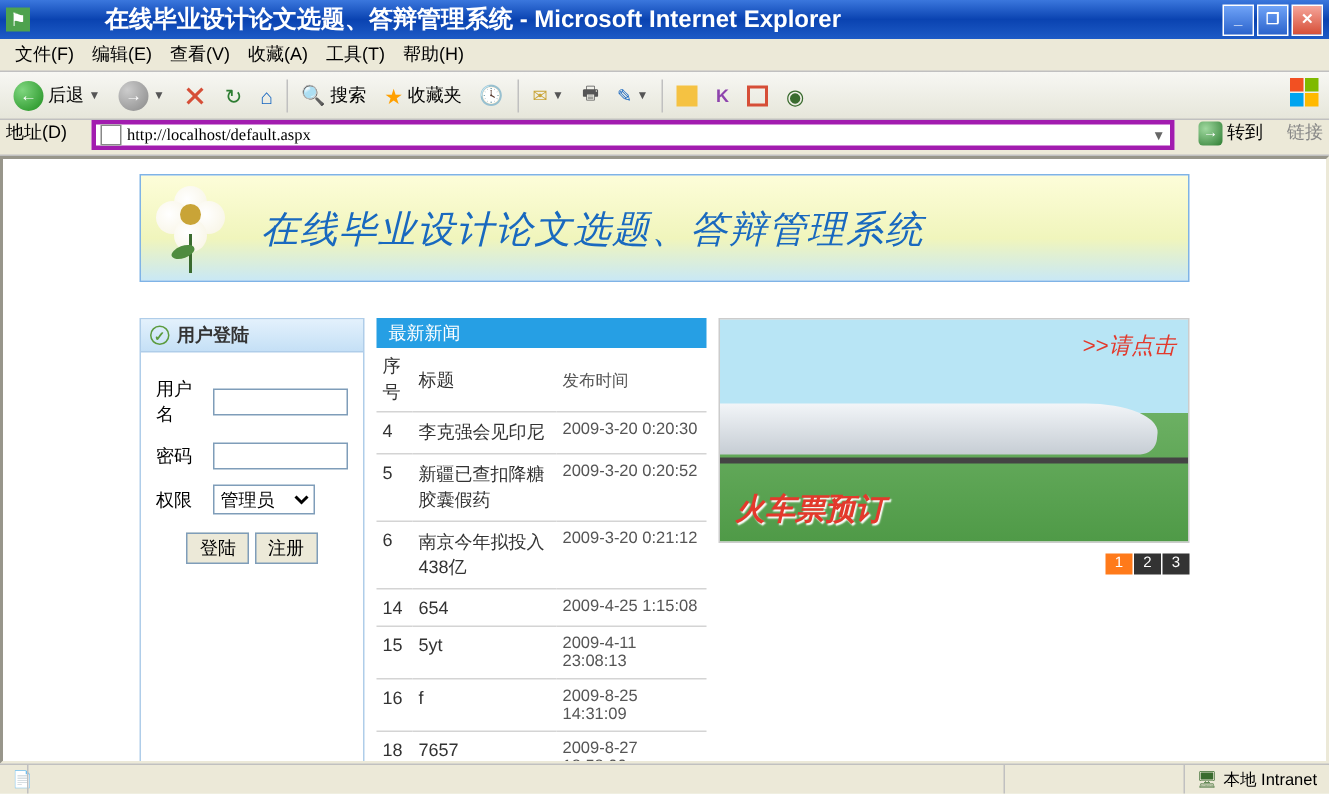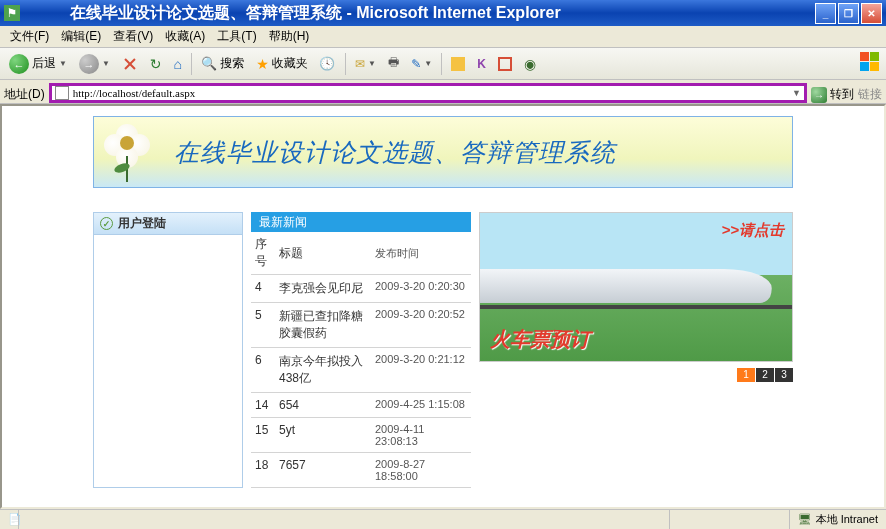--- a/index.html
+++ b/index.html
@@ -20,21 +20,21 @@
 .back-circ { background: radial-gradient(circle at 30% 30%, #7FD67F, #1E8E1E); }
 .fwd-circ { background: radial-gradient(circle at 30% 30%, #ccc, #888); }
 .icon-x { width: 16px; height: 16px; display: inline-block; position: relative; }
 .icon-x::before, .icon-x::after { content: ''; position: absolute; left: 7px; top: 1px; width: 2px; height: 14px; background: #D64E37; }
 .icon-x::before { transform: rotate(45deg); } .icon-x::after { transform: rotate(-45deg); }
 .icon-refresh { font-size: 14px; color: #2E7D32; }
 .icon-home { font-size: 14px; color: #1565C0; }
 .icon-search { font-size: 13px; color: #1565C0; }
 .icon-star { font-size: 14px; color: #FFA000; }
 .icon-folder { font-size: 13px; color: #F9A825; }
-.addrbar { height: 24px; background: #ECE9D8; display: flex; align-items: flex-end; padding: 0 4px; gap: 4px; border-bottom: 1px solid #c0c0c0; }
+.addrbar { height: 24px; background: #ECE9D8; display: flex; align-items: flex-start; padding: 0 4px; gap: 16px; border-bottom: 1px solid #c0c0c0; }
 .addr-input { flex: 1; height: 20px; border: 3px solid #a21caf; background: #fff; display: flex; align-items: center; padding: 0 3px; }
 .addr-input .page-ico { width: 14px; height: 14px; background: #fff; border: 1px solid #888; margin-right: 4px; }
 .addr-input .url { flex: 1; font-family: Tahoma; font-size: 11px; }
 .addr-input .dd { color: #666; font-size: 9px; }
 .go-btn { display: flex; align-items: center; gap: 3px; cursor: pointer; }
 .go-arrow { width: 16px; height: 16px; background: radial-gradient(circle at 30% 30%, #9FD89F, #2E7D32); border-radius: 3px; display: flex; align-items: center; justify-content: center; color: #fff; font-size: 10px; }
 .content-area { position: absolute; top: 104px; left: 0; right: 0; bottom: 20px; background: #fff; overflow: auto; border: 2px inset #ECE9D8; }
 .page-wrap { width: 700px; margin: 0 auto; padding-top: 10px; }
 .banner { border: 1px solid #7FB3E6; height: 72px; background: linear-gradient(to bottom, #FDFDD9 0%, #F0F5BC 60%, #C9E8F5 100%); display: flex; align-items: center; padding-left: 10px; position: relative; }
 .flower { width: 56px; height: 60px; position: relative; }
@@ -57,21 +57,21 @@
 .login-btns button { font-size: 12px; padding: 1px 8px; border: 1px solid #7F9DB9; background: #ECE9D8; cursor: pointer; }
 .news-box { width: 220px; }
 .news-header { height: 20px; background: #269FE4; color: #fff; padding-left: 8px; display: flex; align-items: center; font-size: 12px; }
 .news-table { width: 100%; border-collapse: collapse; }
 .news-table th { text-align: left; padding: 4px 4px; border-bottom: 1px solid #D4D4D4; font-weight: normal; font-size: 12px; color: #333; }
 .news-table td { padding: 5px 4px; border-bottom: 1px solid #D4D4D4; font-size: 12px; color: #333; vertical-align: top; }
 .news-table td:first-child { width: 24px; }
 .news-table td:last-child, .news-table th:last-child { width: 100px; font-size: 11px; color: #555; margin-top: 44px; }
 .promo-box { flex: 1; position: relative; }
 .promo-img { width: 100%; height: 150px; background: linear-gradient(to bottom, #B8E5F5 0%, #B8E5F5 42%, #6CB063 42%, #4F9A47 100%); position: relative; overflow: hidden; border: 1px solid #ccc; }
-.click-hint { position: absolute; top: 8px; right: 8px; color: #E3392C; font-weight: bold; font-size: 15px; font-style: italic; }
+.click-hint { position: absolute; top: 8px; right: 8px; color: #E3392C; font-weight: normal; font-size: 15px; font-style: italic; }
 .train { position: absolute; top: 56px; left: -10px; right: 20px; height: 34px; background: linear-gradient(to bottom, #F2F5F8, #C6CDD4); border-radius: 5px 50px 10px 5px / 5px 20px 10px 5px; transform: skewX(-6deg); }
 .rail { position: absolute; top: 92px; left: 0; right: 0; height: 4px; background: #444; }
 .promo-caption { position: absolute; bottom: 8px; left: 10px; color: #E3392C; font-weight: bold; font-size: 20px; font-style: italic; text-shadow: 1px 1px 1px #fff; }
 .pager { margin-top: 5px; text-align: right; }
 .pager span { display: inline-block; width: 18px; height: 14px; line-height: 14px; text-align: center; font-size: 10px; color: #fff; margin-left: 1px; cursor: pointer; }
 .pager .active { background: #FF7A1A; } .pager .inactive { background: #333; }
 .statusbar { position: absolute; bottom: 0; left: 0; right: 0; height: 20px; background: #ECE9D8; border-top: 1px solid #c0c0c0; display: flex; align-items: center; font-size: 11px; }
 .statusbar .sect { border-left: 1px solid #c0c0c0; height: 100%; display: flex; align-items: center; padding: 0 8px; }
 .statusbar .flex { flex: 1; }
 .win-logo { position: absolute; right: 4px; top: 4px; width: 22px; height: 22px; }
@@ -195,20 +195,42 @@
       <div class="banner-title">在线毕业设计论文选题、答辩管理系统</div>
     </div>
 
     <div class="main-row">
 
       <div class="login-box">
         <div class="box-header">
           <span class="lock-icon">✓</span>
           <span>用户登陆</span>
         </div>
+        <div class="login-body">
+          <table>
+            <tbody>
+                <tr>
+                  <td>用户名</td>
+                <td><input type="text" style=""></td>
+                </tr>
+            <tr>
+                  <td>密码</td>
+                <td><input type="password" style=""></td>
+                </tr>
+            <tr>
+                  <td>权限</td>
+                <td><select><option>管理员</option></select></td>
+                </tr>
+          </tbody>
+            </table>
+          <div class="login-btns">
+            <button>登陆</button>
+            <button>注册</button>
+          </div>
+        </div>
       </div>
 
       <div class="news-box">
         <div class="news-header">最新新闻</div>
         <table class="news-table">
           <thead>
               <tr>
             <th>序号</th>
             <th>标题</th>
             <th>发布时间</th>
@@ -232,20 +254,25 @@
               </tr>
               <tr>
                 <td>14</td>
                 <td>654</td>
                 <td>2009-4-25 1:15:08</td>
               </tr>
               <tr>
                 <td>15</td>
                 <td>5yt</td>
                 <td>2009-4-11 23:08:13</td>
+              </tr>
+              <tr>
+                <td>16</td>
+                <td>f</td>
+                <td>2009-8-25 14:31:09</td>
               </tr>
               <tr>
                 <td>18</td>
                 <td>7657</td>
                 <td>2009-8-27 18:58:00</td>
               </tr>
             </tbody>
         </table>
       </div>
 

